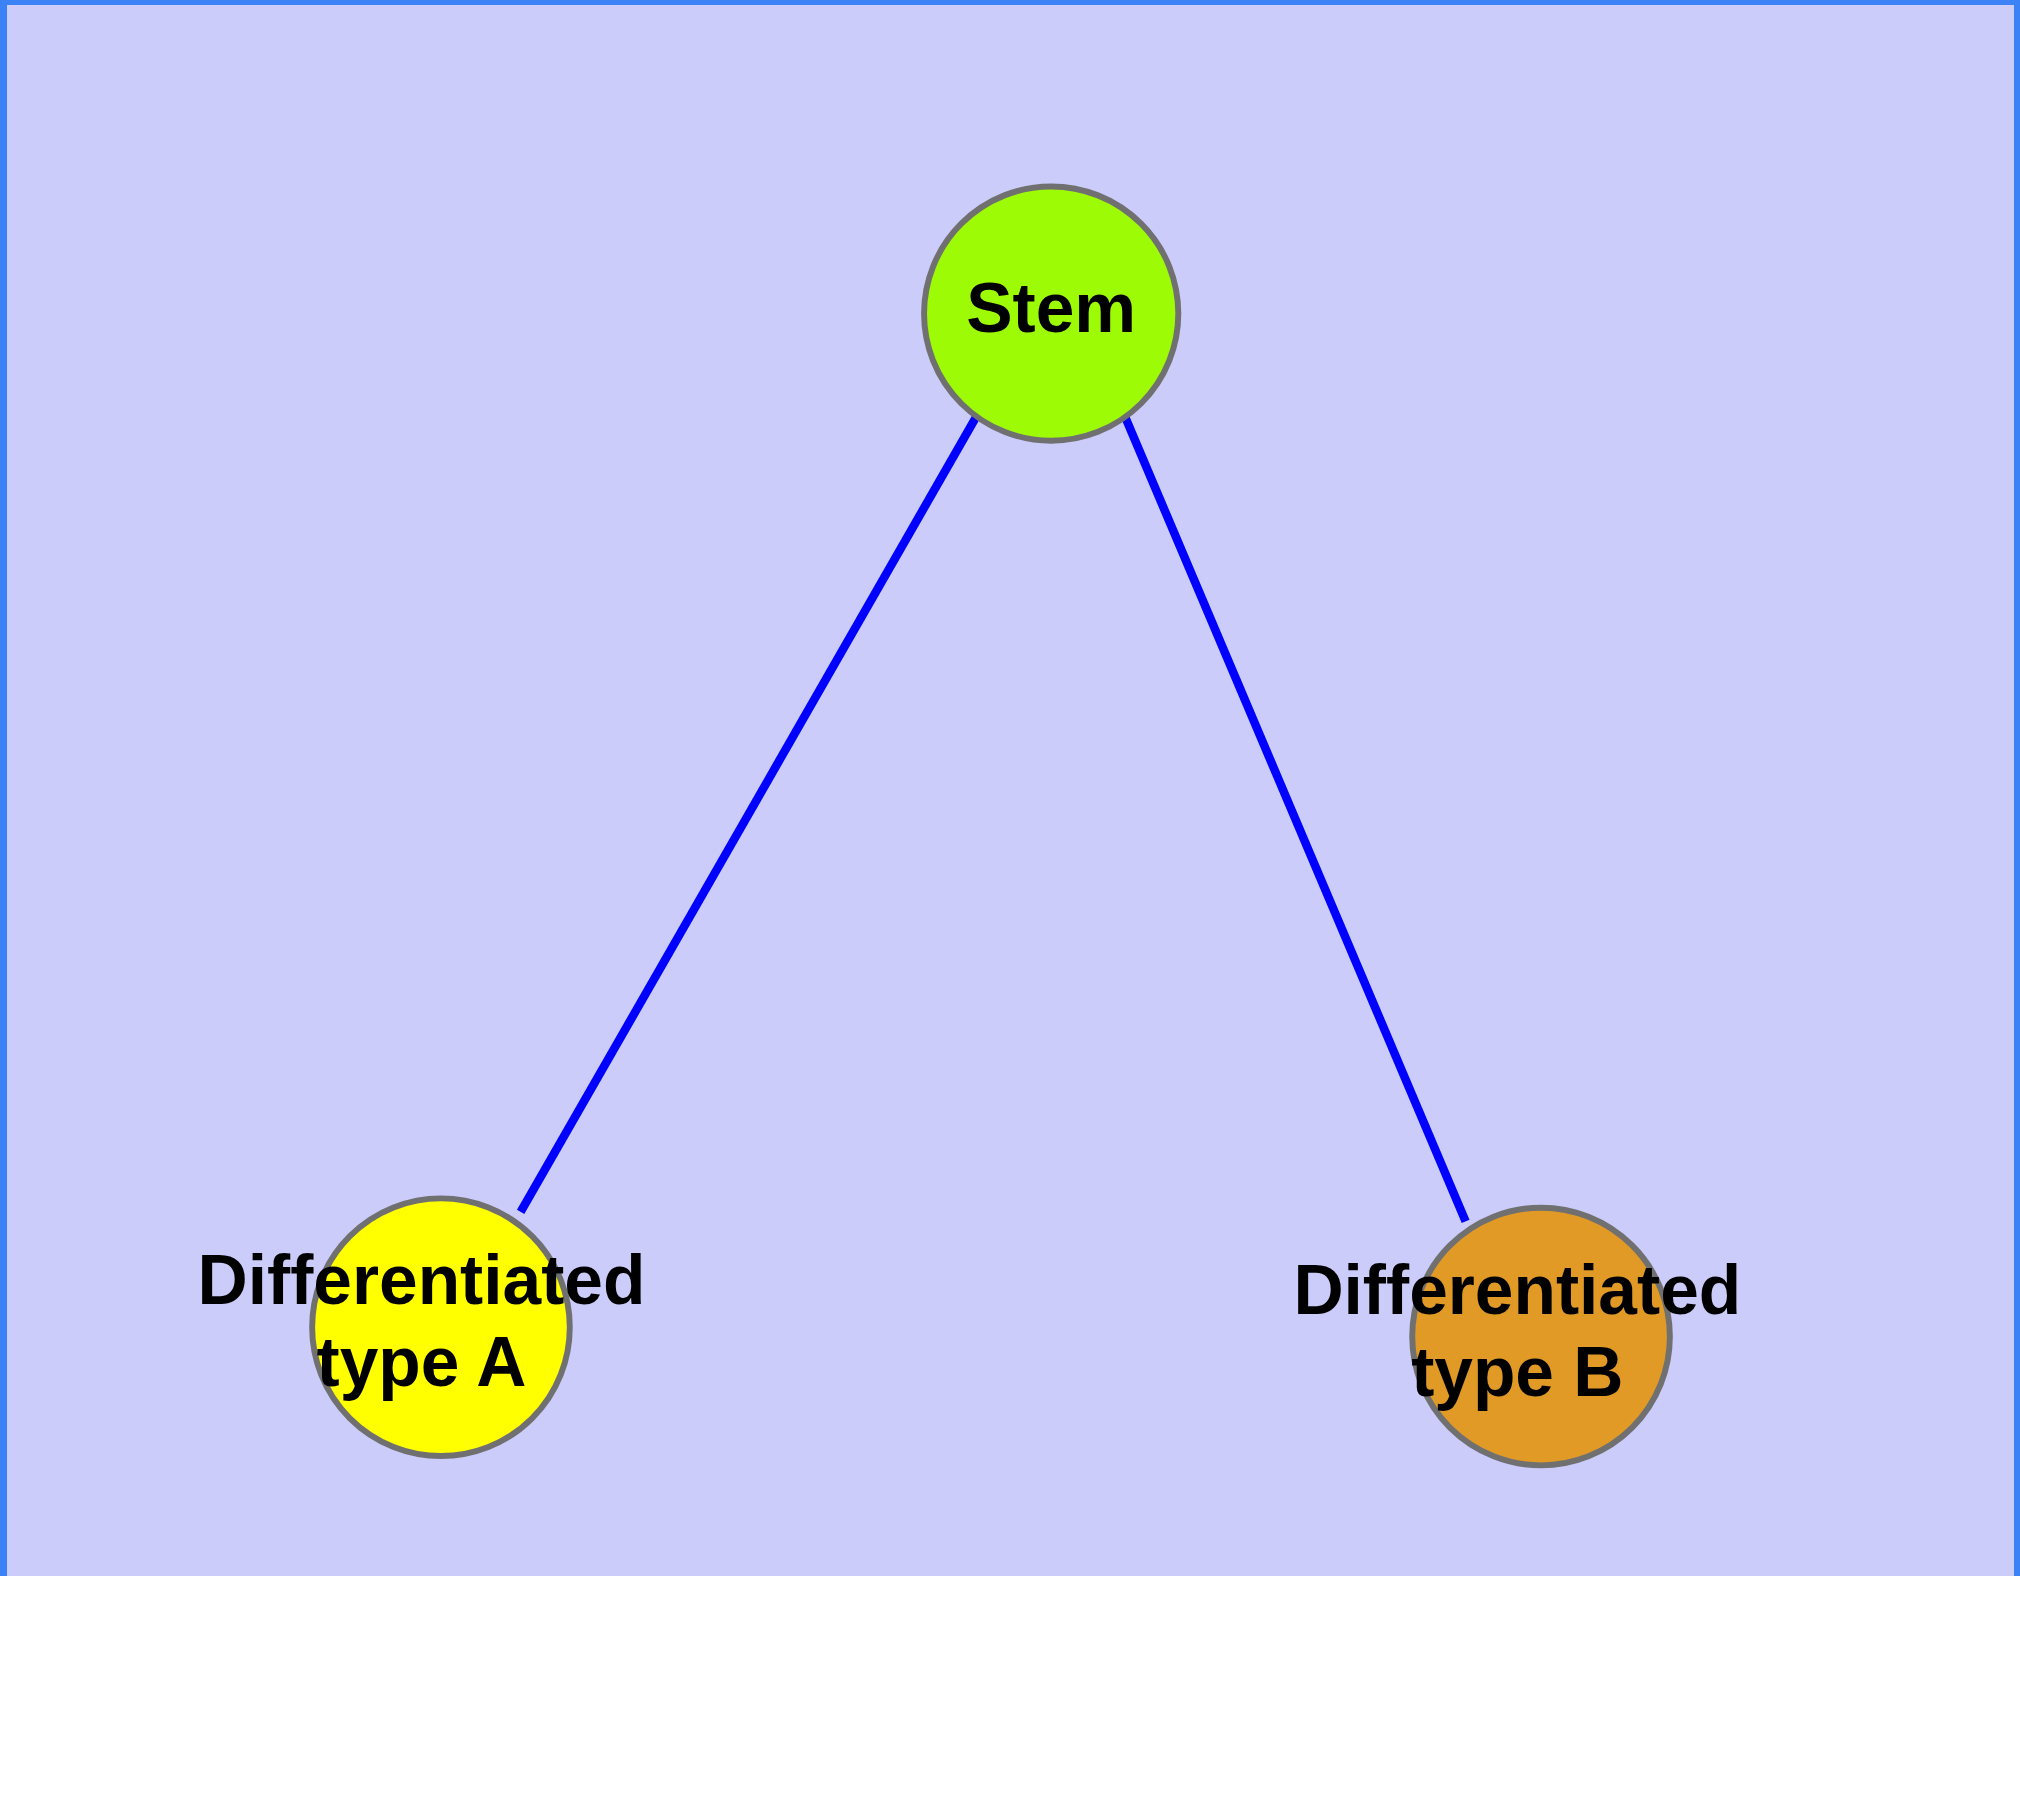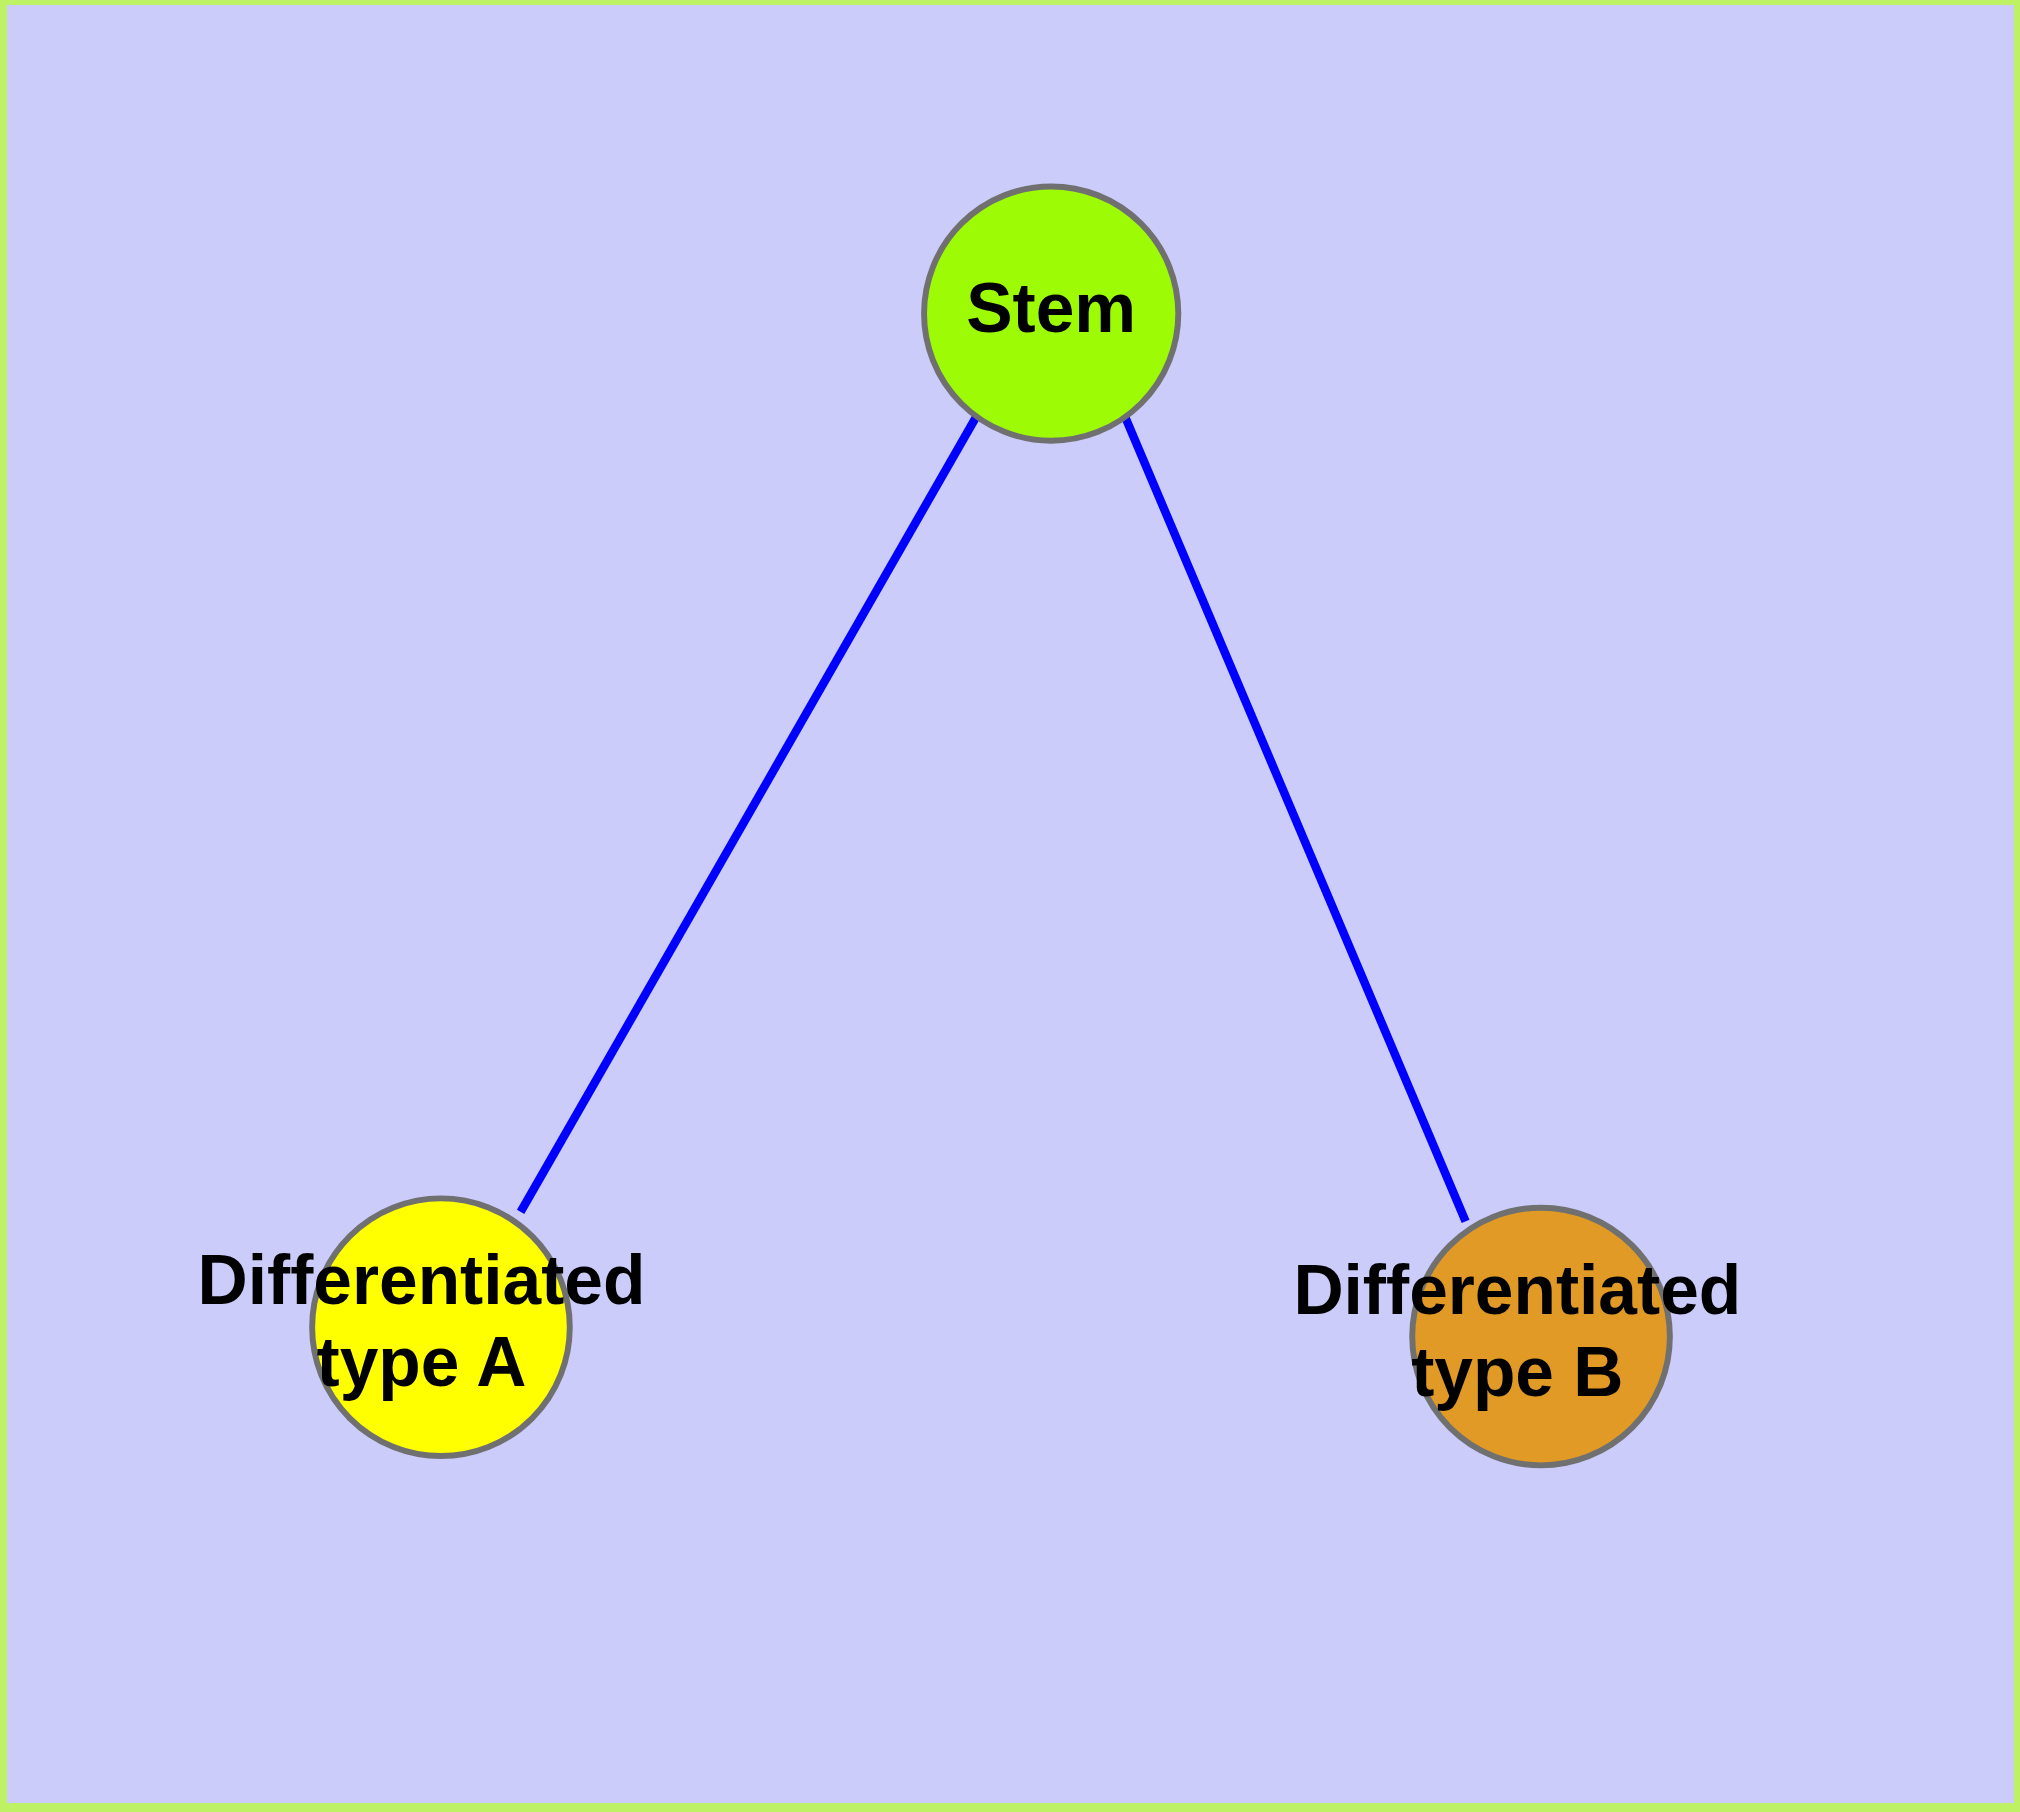--- a/index.html
+++ b/index.html
@@ -4,22 +4,22 @@
 <title>Cell Differentiation Graph</title>
 <style>
   html, body {
     margin: 0;
     padding: 0;
     background: #ffffff;
   }
   #stage {
     position: relative;
     width: 2021px;
-    height: 1812px;
-    background: #bef264;
+    height: 1576px;
+    background: #3b82f6;
     overflow: hidden;
   }
   #canvas-panel {
     position: absolute;
     left: 6.8px;
     top: 5.1px;
     width: 2007px;
     height: 1798px;
     background: #ccccfb;
   }

